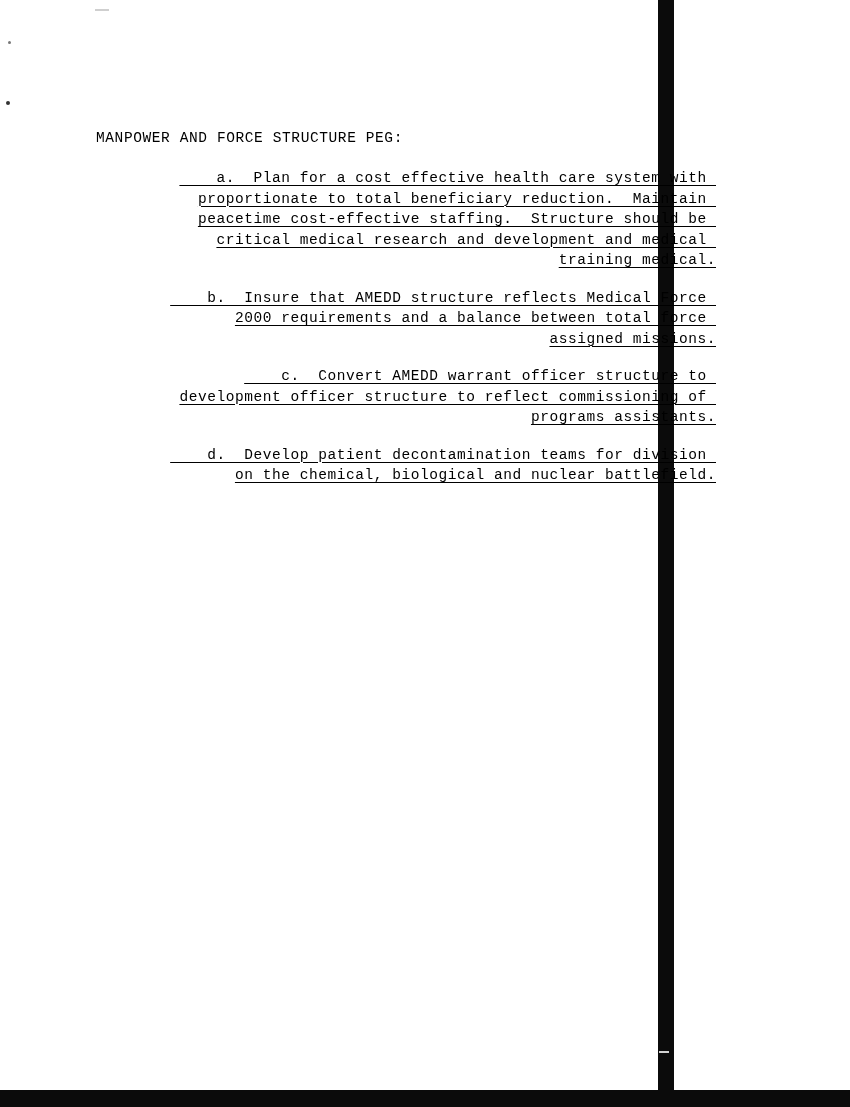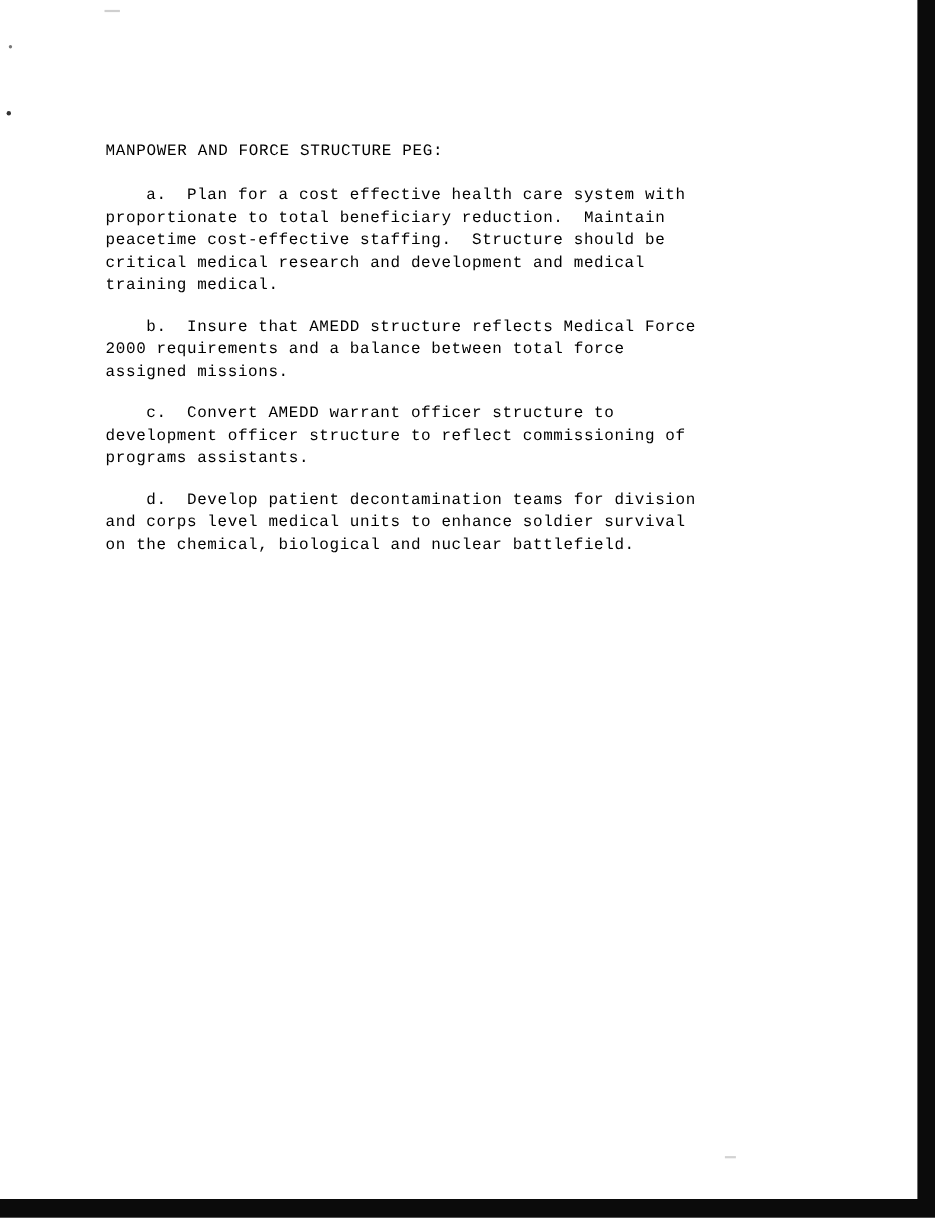--- a/index.html
+++ b/index.html
@@ -14,21 +14,21 @@
     font-family: "Liberation Mono", "DejaVu Sans Mono", monospace;
     color: #000000;
     overflow: hidden;
   }
 
   
   .page {
     position: absolute;
     top: 0;
     left: 0;
-    width: 850px;
+    width: 674px;
     height: 1107px;
     background: #ffffff;
   }
 
   
   .scan-edge-right {
     position: absolute;
     top: 0;
     right: 0;
     width: 16px;
@@ -74,23 +74,25 @@
 
   .para {
     margin-bottom: 17px;
   }
 
   .line {
     font-size: 14.5px;
     letter-spacing: 0.55px;
     line-height: 20.5px;
     white-space: pre;
+    text-decoration: underline;
     text-decoration-thickness: 1px;
     text-underline-offset: 3px;
     display: block;
+    text-align: right;
   }
 </style>
 </head>
 <body>
 
 <div class="page">
 
   <div class="scan-edge-right"></div>
   <div class="scan-edge-bottom"></div>
 
@@ -118,18 +120,17 @@
     </div>
 
     <div class="para">
       <span class="line">    c.  Convert AMEDD warrant officer structure to </span>
       <span class="line">development officer structure to reflect commissioning of </span>
       <span class="line">programs assistants.</span>
     </div>
 
     <div class="para">
       <span class="line">    d.  Develop patient decontamination teams for division </span>
-      <span class="line">and corps level medical units to enhance soldier survival </span>
       <span class="line">on the chemical, biological and nuclear battlefield.</span>
     </div>
 
   </div>
 </div>
 
 </body></html>

